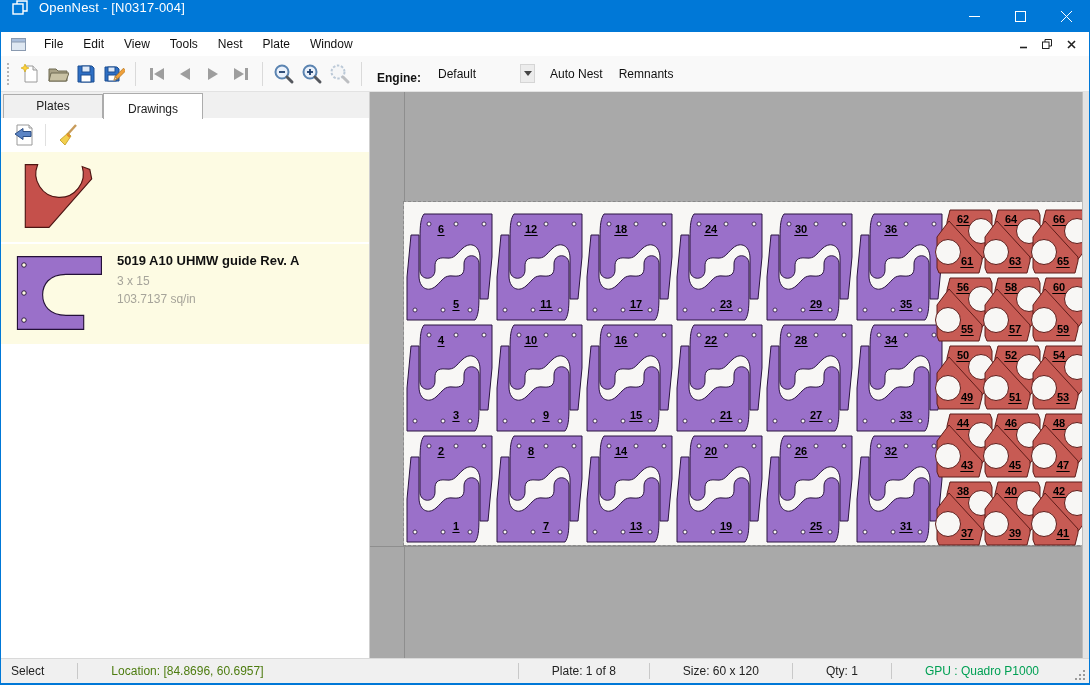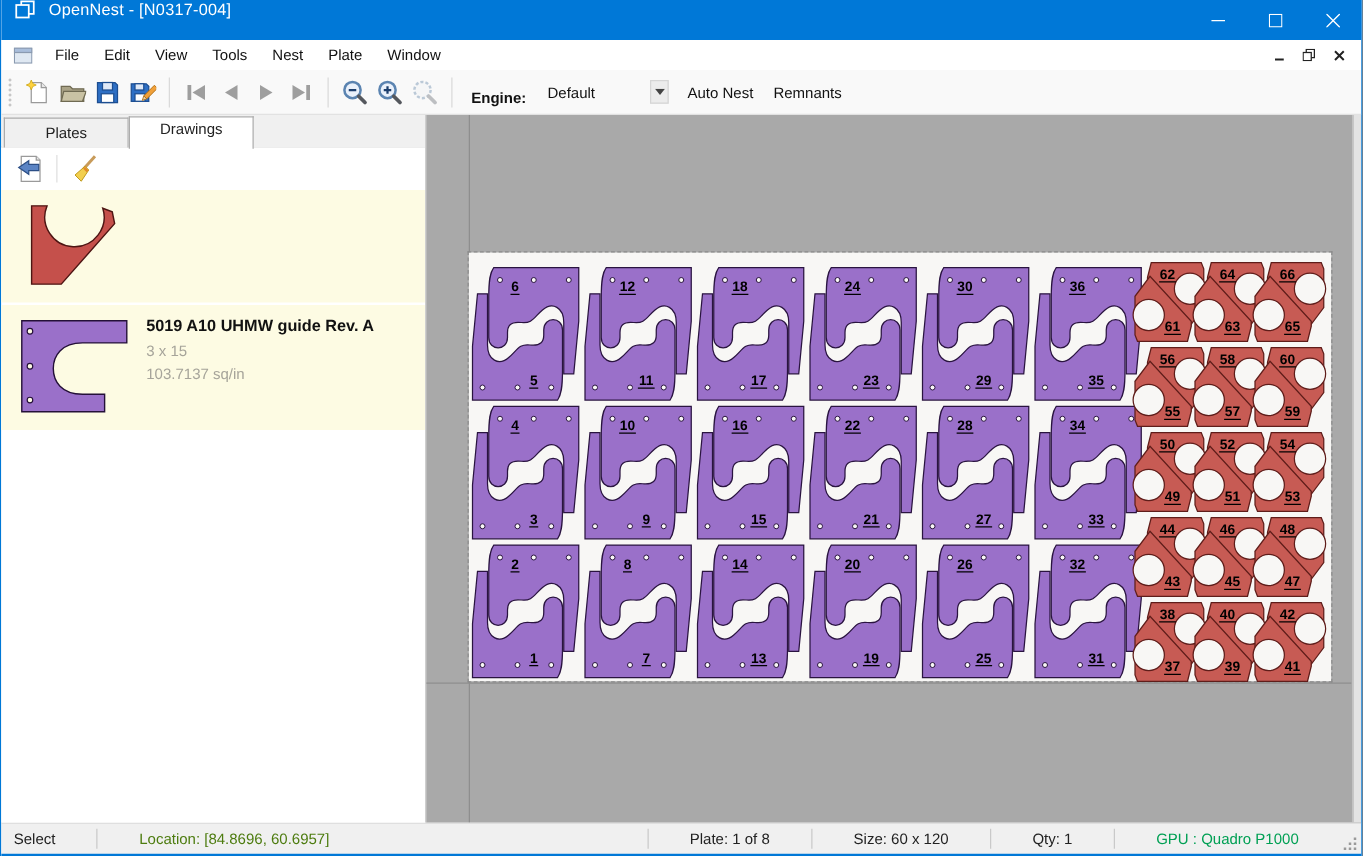--- a/index.html
+++ b/index.html
@@ -35,25 +35,25 @@
     background-image:radial-gradient(#b5b5b5 38%,transparent 40%);background-size:4px 4px;}
   .tbtn{width:28px;height:28px;display:flex;align-items:center;justify-content:center;border-radius:3px;}
   .tsep{width:1px;height:24px;background:#dadada;margin:0 7px;}
   .engine-label{font-weight:bold;font-size:12px;margin:8px 0 0 8px;color:#111;}
   .engine-value{font-size:12px;color:#111;margin-left:17px;width:82px;}
   .combo-arrow{width:15px;height:19px;background:#ececec;border:1px solid #d5d5d5;
     display:flex;align-items:center;justify-content:center;margin-right:6px;}
   .txt-btn{font-size:12px;color:#111;padding:5px 7px;margin-left:2px;}
   
   .main{position:relative;height:566px;display:flex;}
-  .sidebar{width:340px;background:#f0f0f0;border-right:1px solid #cfcfcf;display:flex;flex-direction:column;}
+  .sidebar{width:369px;background:#f0f0f0;border-right:1px solid #cfcfcf;display:flex;flex-direction:column;}
   .tabstrip{height:26px;display:flex;align-items:flex-end;padding-left:2px;background:#f0f0f0;position:relative;}
   .tab{width:100px;text-align:center;font-size:12px;color:#222;border:1px solid #acacac;
     background:#f0f0f0;padding:4px 0 5px;border-bottom:none;position:relative;}
-  .tab.active{background:#fff;height:26px;padding-top:2px;z-index:2;margin-bottom:-1px;}
+  .tab.active{background:#fff;height:26px;padding-top:8px;z-index:2;margin-bottom:-1px;}
   .panel-body{background:#fff;flex:1;display:flex;flex-direction:column;border-top:1px solid #acacac;margin-top:-1px;}
   .panel-tools{height:34px;display:flex;align-items:center;padding-left:8px;background:#fff;}
   .ptool{width:30px;height:28px;display:flex;align-items:center;justify-content:center;}
   .psep{width:1px;height:22px;background:#e0e0e0;margin:0 6px;}
   .draw-item{display:flex;background:#fdfbe3;padding:7px 6px 9px 10px;}
   .draw-item + .draw-item{margin-top:2px;}
   .thumb{width:100px;flex:0 0 auto;display:flex;align-items:flex-start;}
   .meta{padding-left:6px;padding-top:2px;}
   .meta .t{font-weight:bold;font-size:13px;color:#111;margin-bottom:4px;}
   .meta .s{font-size:12px;color:#a6a49a;line-height:18px;}

